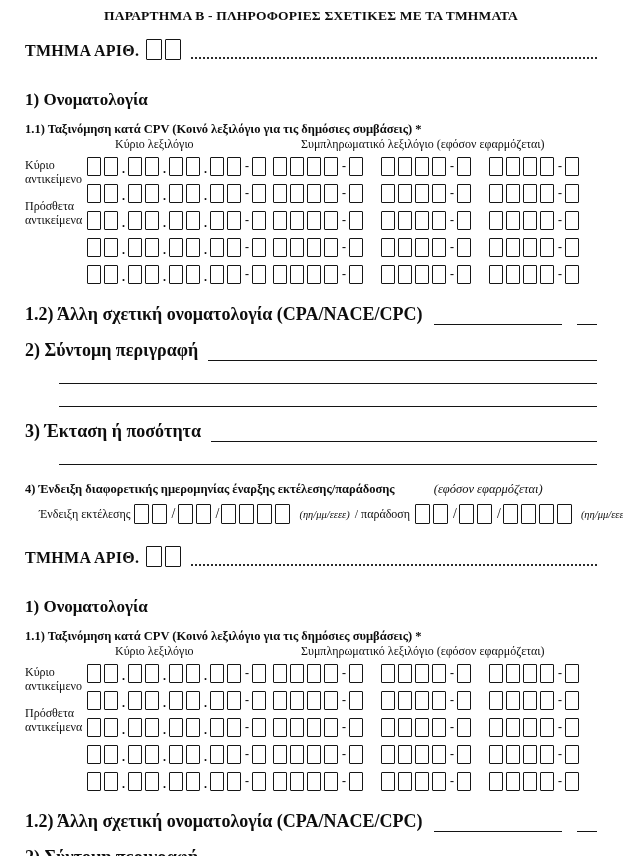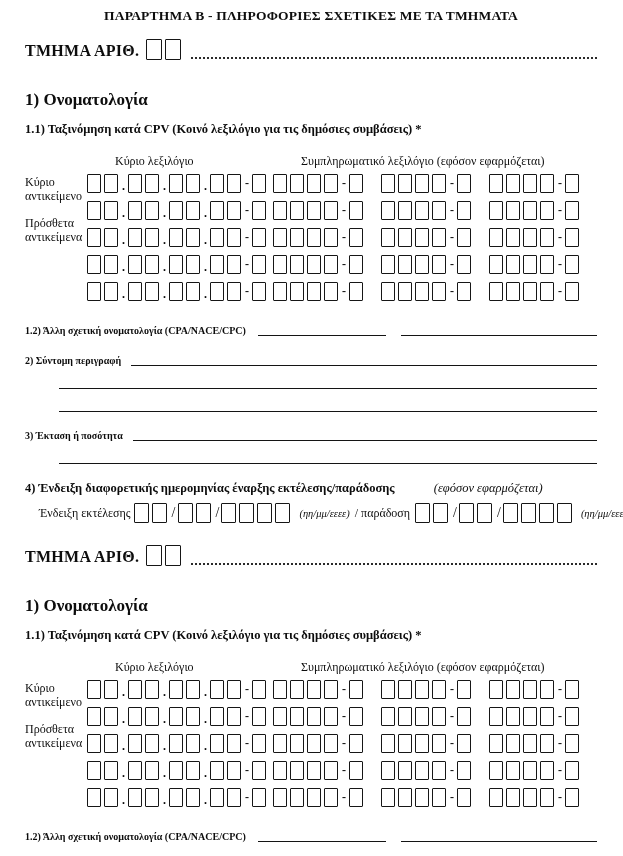--- a/index.html
+++ b/index.html
@@ -8,36 +8,36 @@
   .title{text-align:center;font-weight:bold;font-size:13.5px;letter-spacing:.2px;font-family:Liberation Serif, serif;}
   .bold{font-weight:bold;}
   .row{display:flex;align-items:flex-end;}
   .lot-row{margin-top:13px;height:23px;}
   .lot-label{font-weight:bold;font-size:16px;margin-right:7px;letter-spacing:.3px;}
   .lot-boxes{display:inline-flex;align-items:center;}
   .lot-boxes .cbox{width:16px;height:21px;}
   .dotted-leader{flex:1;border-bottom:2px dotted #2a2a2a;height:15px;margin-left:7px;margin-bottom:1px;}
   .h-nomen{margin-top:30px;font-weight:bold;font-size:17px;}
   .h-cpv{margin-top:12px;font-weight:bold;font-size:12.5px;}
-  .vocab-headers{display:flex;margin-top:17px;margin-left:90px;font-size:12px;align-items:flex-end;}
+  .vocab-headers{display:flex;margin-top:0;margin-left:90px;font-size:12px;align-items:flex-end;}
   .vh-main{width:186px;}
   .vh-supp{flex:1;}
   .cpv-wrap{display:flex;margin-top:4px;}
   .cpv-labels{width:90px;font-size:12px;line-height:14px;}
   .cpv-labels .obj-label{margin-top:2px;}
   .cpv-labels .obj-label + .obj-label{margin-top:13px;}
   .cpv-rows{flex:1;}
   .cpv-row{display:flex;align-items:center;height:21px;margin-bottom:6px;}
   .cpv-main{display:inline-flex;align-items:center;width:186px;}
   .cpv-supp{display:inline-flex;align-items:center;margin-right:15px;}
   .cbox{display:inline-block;width:14px;height:19px;border:1.6px solid #161616;background:#fff;margin-right:3px;box-sizing:border-box;border-radius:1px;}
   .sep{font-weight:bold;margin:0 3px 0 1px;font-size:12px;}
   .sep.dot{align-self:flex-end;transform:translateY(1px);}
   .sep.slash{font-weight:normal;font-size:14px;margin:0 2px;}
-  .field-row{display:flex;align-items:flex-end;font-size:10px;font-family:Liberation Serif, serif;}
+  .field-row{display:flex;align-items:flex-end;font-size:18px;font-family:Liberation Serif, serif;}
   .fr-12{margin-top:13px;}
   .fr-desc{margin-top:15px;}
   .fr-ext{margin-top:14px;}
   .fill-line{border-bottom:1.4px solid #141414;height:14px;}
   .seg-a{width:128px;margin-left:12px;}
   .seg-b{flex:1;margin-left:15px;}
   .seg-full{flex:1;margin-left:10px;}
   .text-line{border-bottom:1.4px solid #141414;height:22px;margin-left:34px;}
   .h-date{margin-top:17px;font-weight:bold;font-size:12.5px;}
   .h-date .ital{font-weight:normal;font-style:italic;margin-left:36px;}

